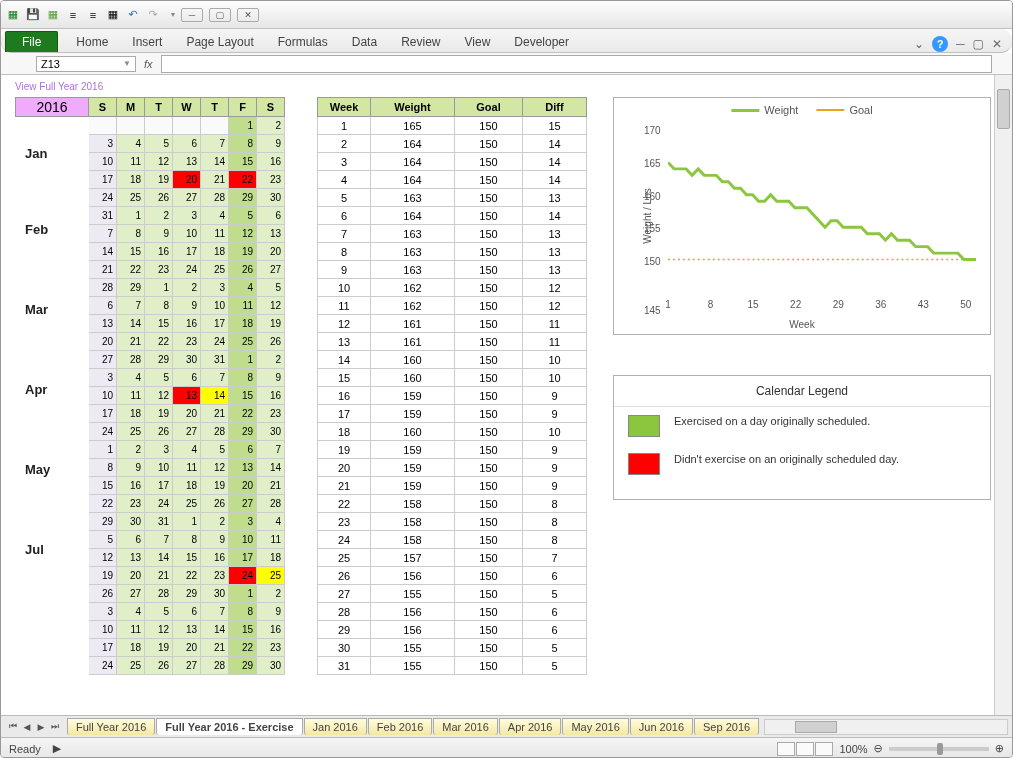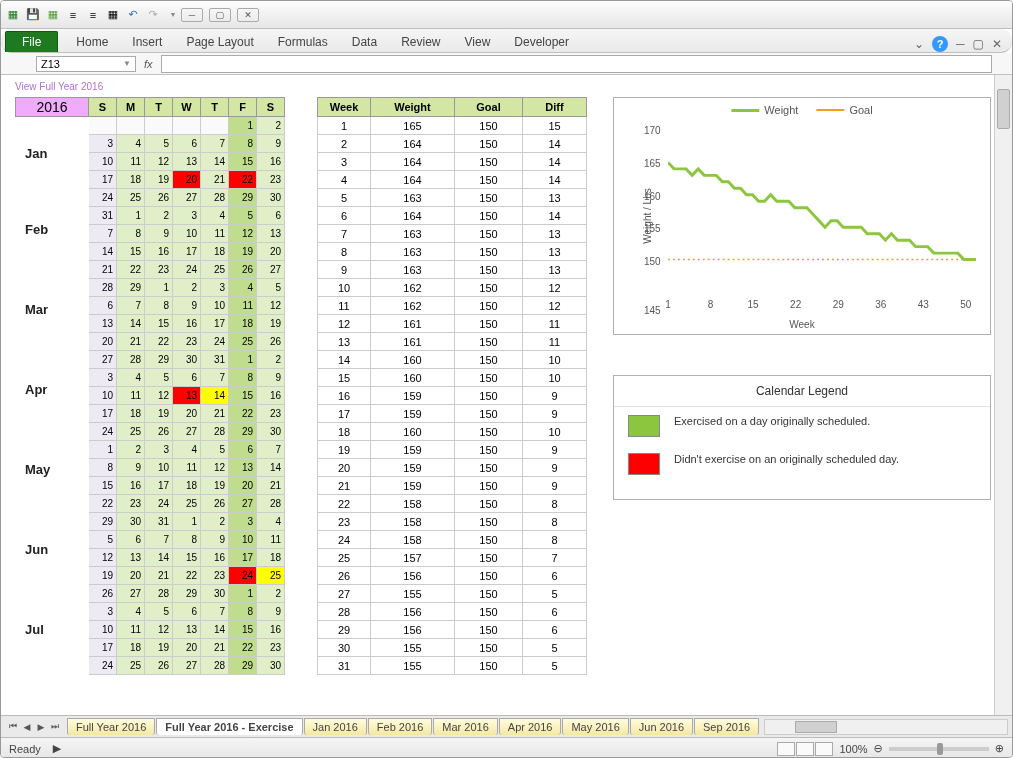--- a/index.html
+++ b/index.html
@@ -147,21 +147,20 @@
           <div class="day-head">S</div>
         </div>
     </div>
     <div class="cal-body">
       <div class="month-col" id="monthcol">
           <div class="month-label" style="height: 72px;">Jan</div>
           <div class="month-label" style="height: 80px;">Feb</div>
           <div class="month-label" style="height: 80px;">Mar</div>
           <div class="month-label" style="height: 80px;">Apr</div>
           <div class="month-label" style="height: 80px;">May</div>
-          <div class="month-label" style="height: 80px;">Jun</div>
           <div class="month-label" style="height: 80px;">Jul</div>
         </div>
       <div class="cal-grid" id="calgrid">
           <div class="cal-row">
             <div class="cal-cell "></div>
             <div class="cal-cell "></div>
             <div class="cal-cell "></div>
             <div class="cal-cell "></div>
             <div class="cal-cell "></div>
             <div class="cal-cell green">1</div>

